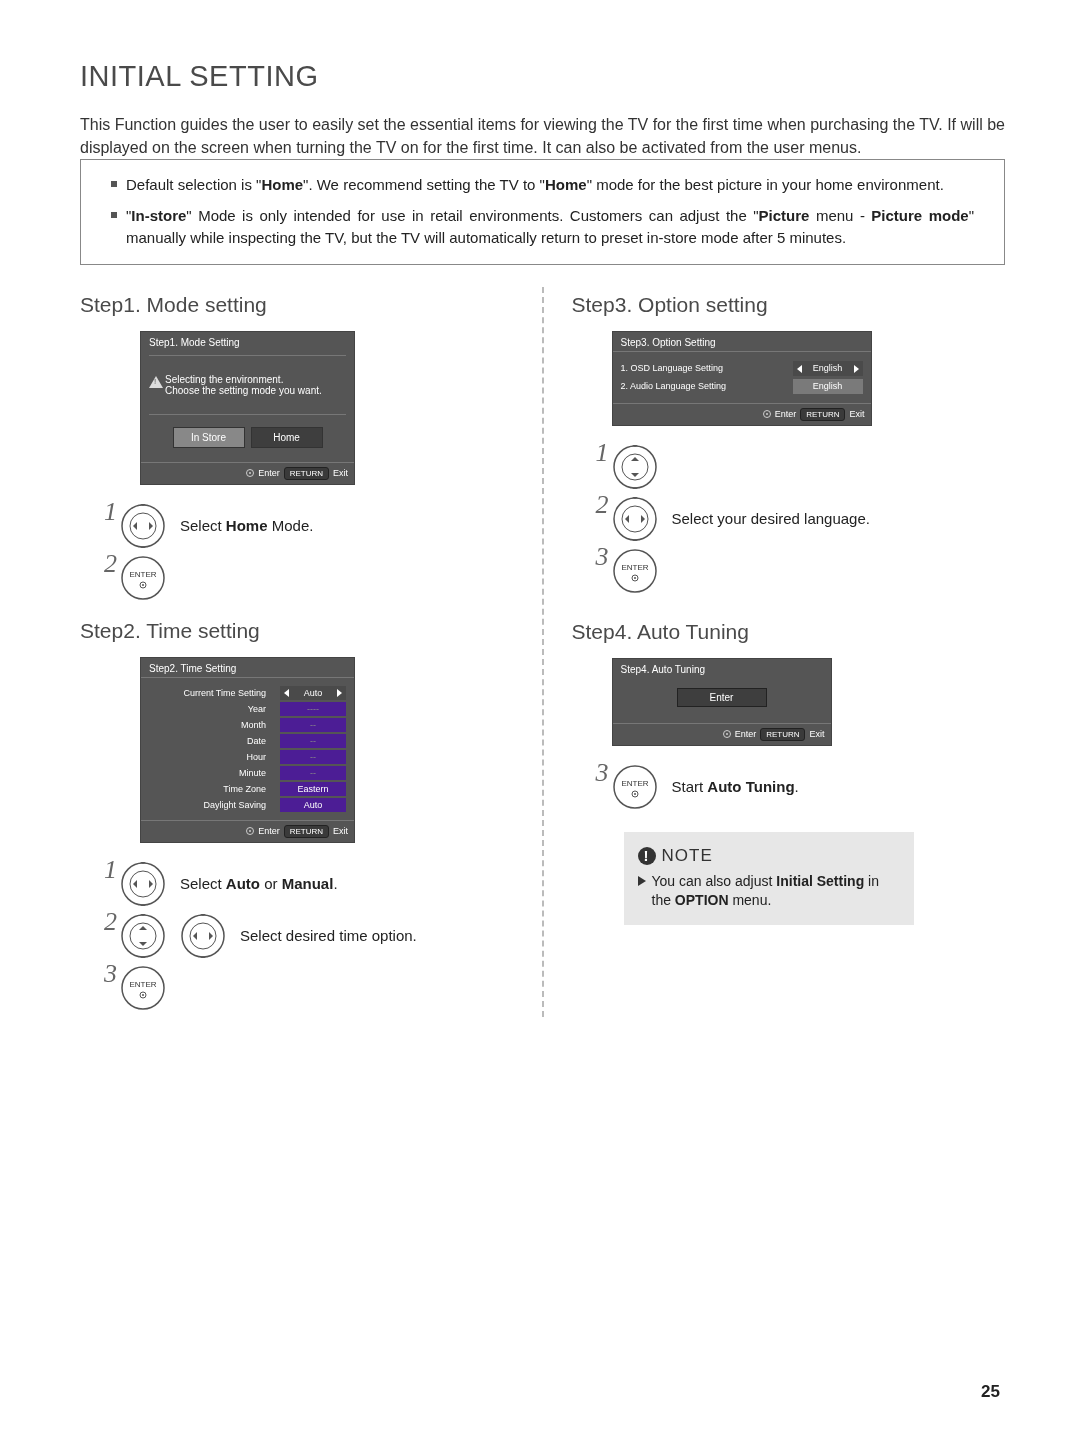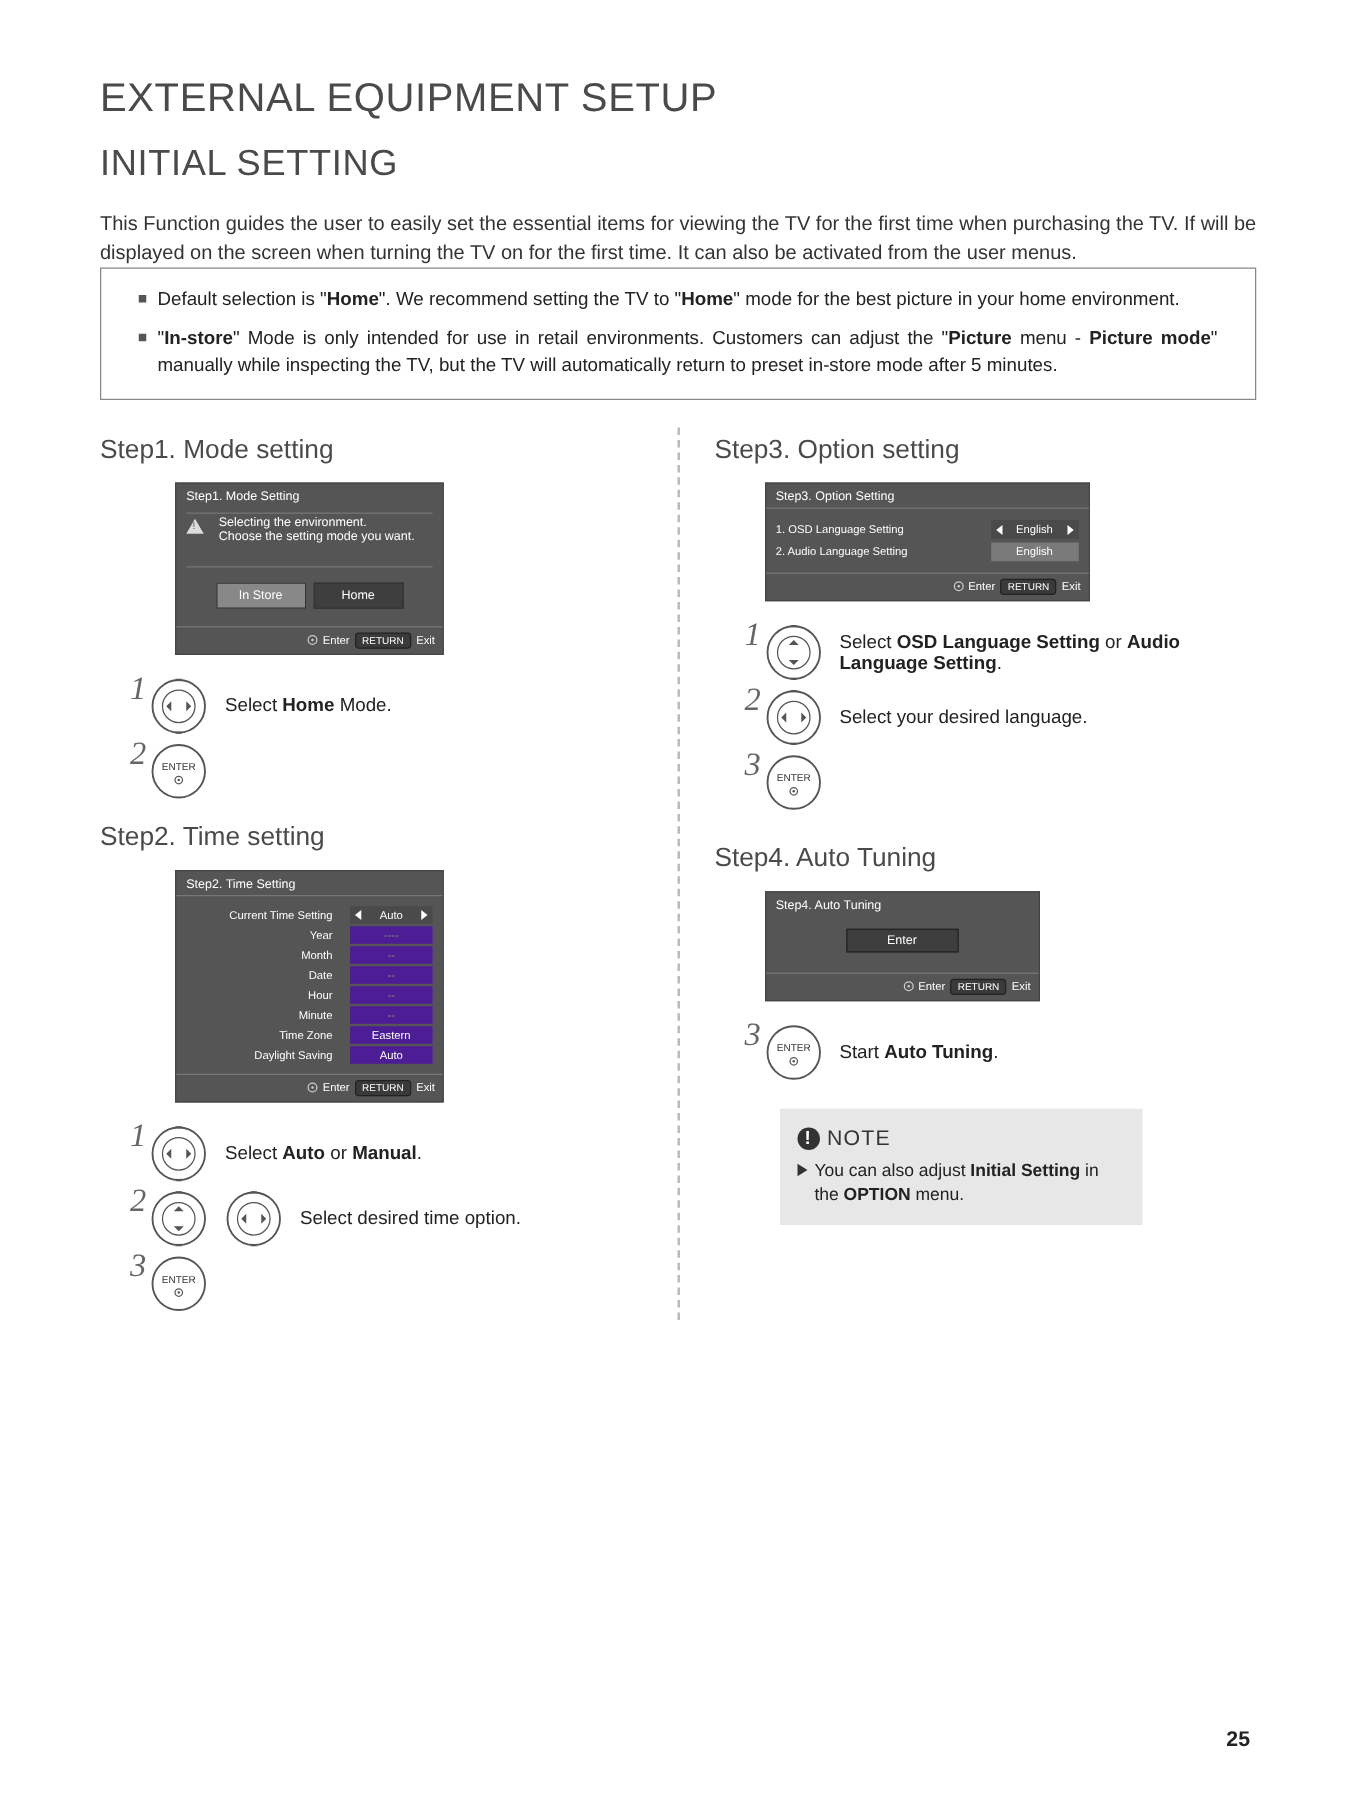--- a/index.html
+++ b/index.html
@@ -113,23 +113,23 @@
     background: #3a3a3a;
     border: 1px solid #222;
     border-radius: 3px;
     padding: 1px 5px;
     font-size: 8px;
   }
   
   .panel-step1 { width: 215px; }
   .warn-row {
     display: flex;
-    gap: 12px;
+    gap: 2px;
     align-items: flex-start;
-    padding: 2px 0 8px 0;
+    padding: 18px 0 8px 0;
     border-top: 1px solid #777;
   }
   .warn-icon {
     width: 0; height: 0;
     border-left: 7px solid transparent;
     border-right: 7px solid transparent;
     border-bottom: 12px solid #ddd;
     position: relative;
     margin-top: 2px;
     flex: 0 0 auto;
@@ -297,21 +297,20 @@
     right: 80px;
     font-size: 17px;
     font-weight: bold;
   }
 </style>
 </head>
 <body>
 
 <div class="page">
 
-  <h1>EXTERNAL EQUIPMENT SETUP</h1>
   <h2>INITIAL SETTING</h2>
 
   <p class="intro">This Function guides the user to easily set the essential items for viewing the TV for the first time when purchasing the TV. If will be displayed on the screen when turning the TV on for the first time. It can also be activated from the user menus.</p>
 
   <div class="info-box">
     <ul>
       <li>
         <span>Default selection is "</span><b>Home</b><span>". We recommend setting the TV to "</span><b>Home</b><span>" mode for the best picture in your home environment.</span>
       </li>
       <li>
@@ -503,23 +502,20 @@
       <div class="instruction">
         <span class="num">1</span>
         <span class="remote-icon">
           <svg width="46" height="46">
               <circle cx="23" cy="23" r="21" fill="none" stroke="#555" stroke-width="1.5"></circle>
               <circle cx="23" cy="23" r="13" fill="none" stroke="#555"></circle>
               <path d="M23 13 l-4 4 h8 z M23 33 l-4 -4 h8 z" fill="#555"></path>
               <path d="M23 3 l-3 -2 h6 z M23 43 l-3 2 h6 z" fill="#555"></path>
             </svg>
         </span>
-        <span class="text">
-          <span>Select </span><b>OSD Language Setting</b><span> or </span><b>Audio Language Setting</b><span>.</span>
-        </span>
       </div>
 
       <div class="instruction">
         <span class="num">2</span>
         <span class="remote-icon">
           <svg width="46" height="46">
               <circle cx="23" cy="23" r="21" fill="none" stroke="#555" stroke-width="1.5"></circle>
               <circle cx="23" cy="23" r="13" fill="none" stroke="#555"></circle>
               <path d="M13 23 l4 -4 v8 z M33 23 l-4 -4 v8 z" fill="#555"></path>
               <path d="M23 3 l-3 -2 h6 z M23 43 l-3 2 h6 z" fill="#555"></path>

